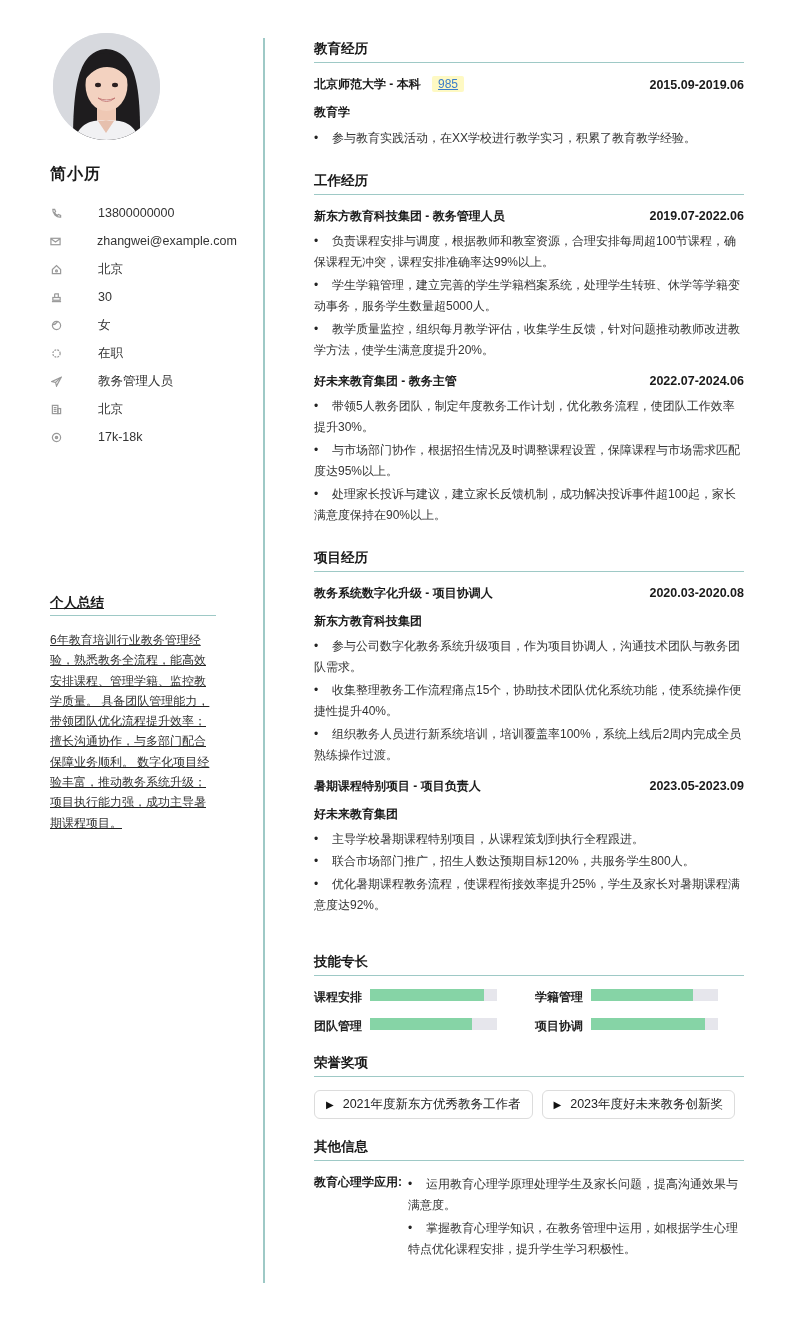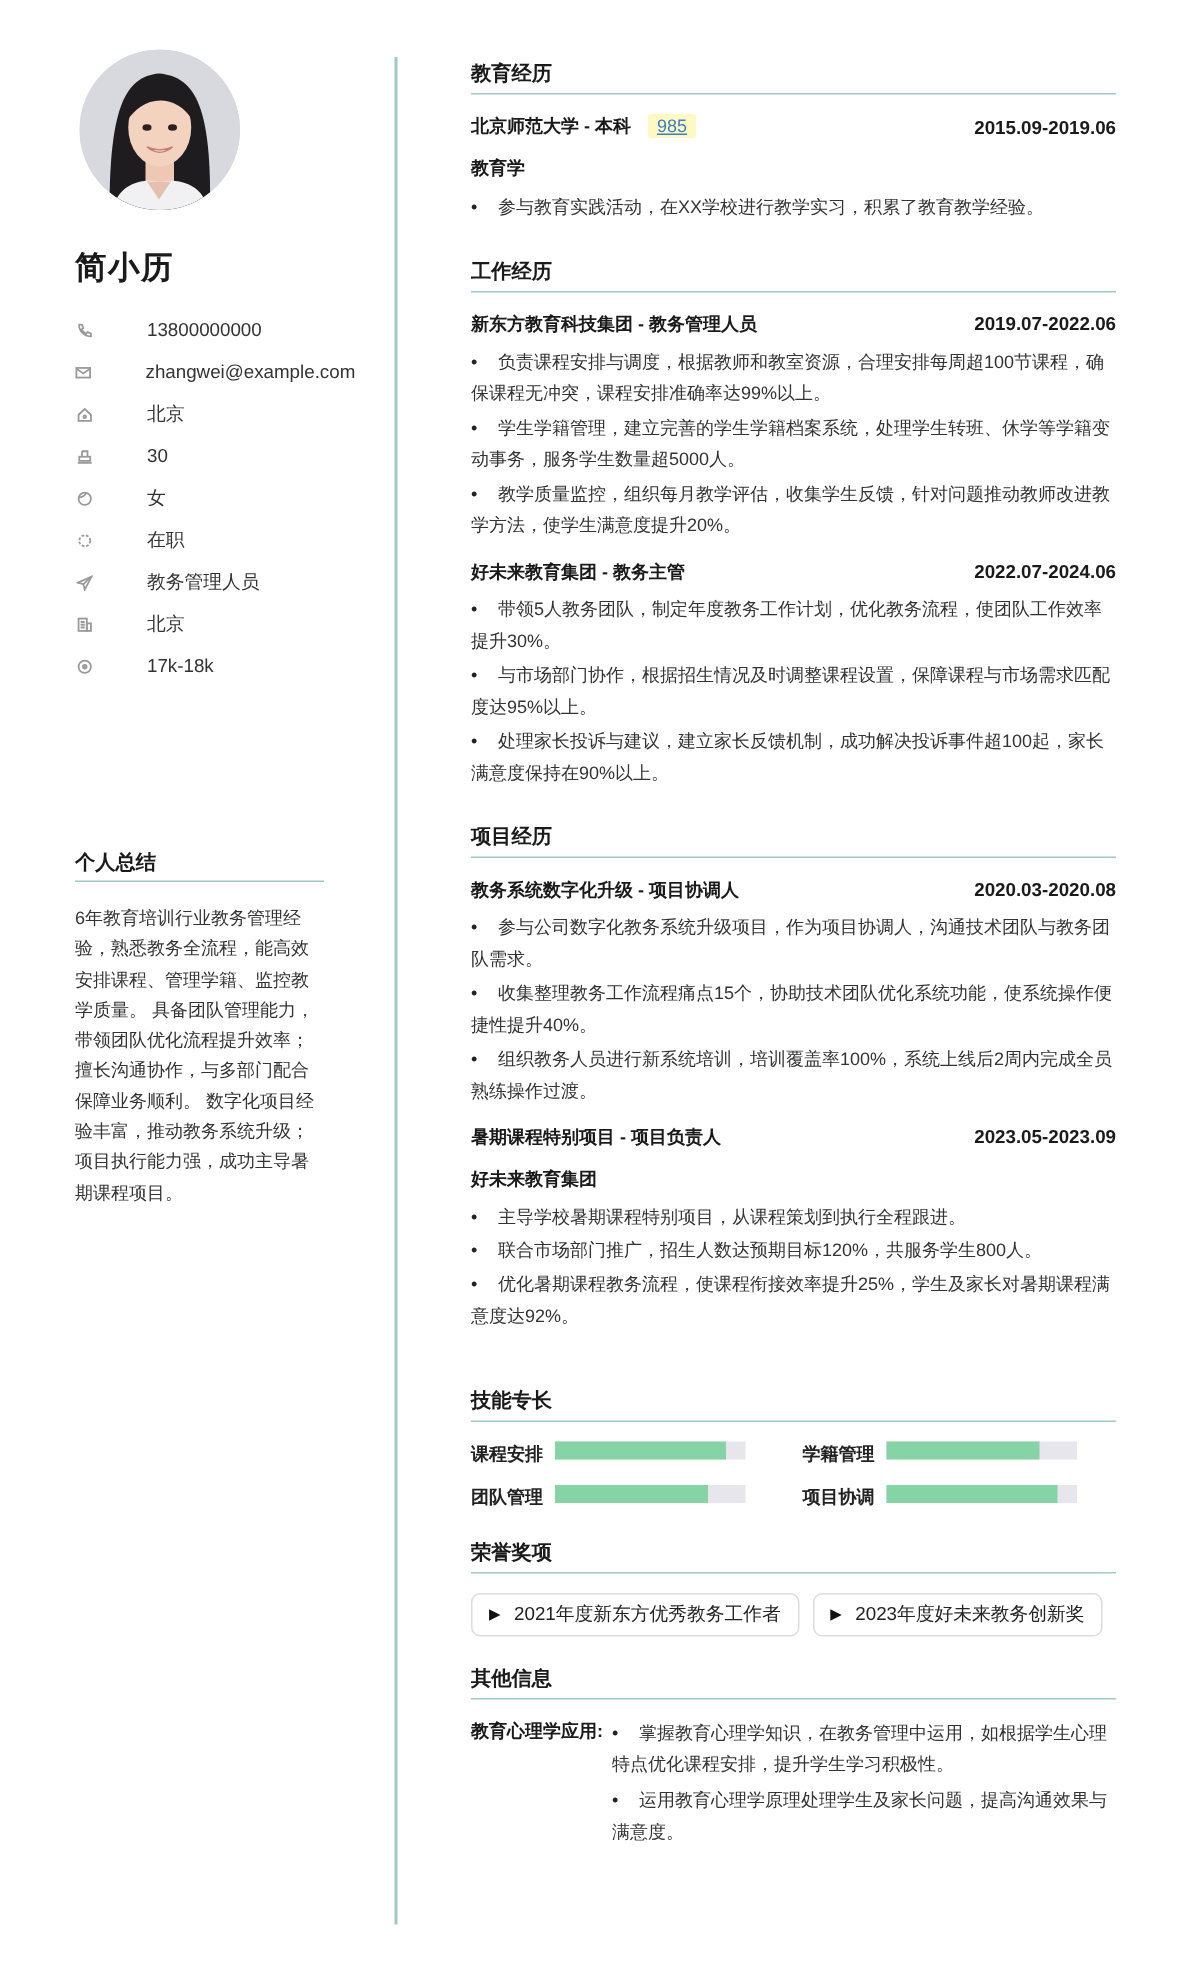--- a/index.html
+++ b/index.html
@@ -1,27 +1,27 @@
 <!DOCTYPE html>
 <html><head>
 <meta charset="utf-8">
 <style>
   * { box-sizing: border-box; margin: 0; padding: 0; }
   html, body { width: 794px; height: 1322px; background: #ffffff; }
   body { font-family: "Liberation Sans", "DejaVu Sans", sans-serif; color: #222; position: relative; overflow: hidden; }
 
   .left { position: absolute; left: 50px; top: 33px; width: 170px; }
   .avatar { width: 107px; height: 107px; border-radius: 50%; margin-left: 3px; overflow: hidden; background: #d9dbe0; position: relative; }
-  .name { margin-top: 24px; font-size: 21px; font-weight: bold; color: #1a1a1a; letter-spacing: 1px; }
+  .name { margin-top: 24px; font-size: 16px; font-weight: bold; color: #1a1a1a; letter-spacing: 1px; }
   .contacts { margin-top: 14px; list-style: none; }
   .contacts li { display: flex; align-items: center; height: 28px; font-size: 12.5px; color: #333; gap: 28px; }
   .contacts .ico { width: 12px; height: 12px; margin-right: 8px; display: inline-flex; align-items: center; justify-content: center; }
   .contacts .ico svg { width: 11px; height: 11px; stroke: #999; fill: none; stroke-width: 1.3; }
 
-  .summary { position: absolute; left: 50px; top: 566px; width: 166px; }
+  .summary { position: absolute; left: 50px; top: 594px; width: 166px; text-decoration: underline; }
   .sec-title-left { font-size: 13.5px; font-weight: bold; color: #1a1a1a; padding-bottom: 3px; border-bottom: 1px solid #9ec9c6; }
   .summary-text { margin-top: 14px; font-size: 12px; line-height: 20.3px; color: #333; width: 164px; }
 
   .vline { position: absolute; left: 263px; top: 38px; width: 2px; height: 1245px; background: #9ec9c6; }
 
   .right { position: absolute; left: 314px; top: 40px; width: 430px; }
   .section { margin-bottom: 0; }
   .sec-title { font-size: 13.5px; font-weight: bold; color: #1a1a1a; padding-bottom: 4px; border-bottom: 1px solid #9ec9c6; }
   .item-head { display: flex; justify-content: space-between; align-items: center; font-size: 12px; font-weight: bold; color: #1a1a1a; }
   .item-head .date { font-size: 12.5px; }
@@ -191,20 +191,21 @@
       <li>处理家长投诉与建议，建立家长反馈机制，成功解决投诉事件超100起，家长满意度保持在90%以上。</li>
     </ul>
   </div>
 
   <div class="section" style="margin-top:22px;">
     <div class="sec-title">项目经历</div>
     <div class="item-head" style="margin-top:13px;">
       <span>教务系统数字化升级 - 项目协调人</span>
       <span class="date">2020.03-2020.08</span>
     </div>
+    <div class="sub">新东方教育科技集团</div>
     <ul class="bullets" style="margin-top:6px;">
       <li>参与公司数字化教务系统升级项目，作为项目协调人，沟通技术团队与教务团队需求。</li>
       <li>收集整理教务工作流程痛点15个，协助技术团队优化系统功能，使系统操作便捷性提升40%。</li>
       <li>组织教务人员进行新系统培训，培训覆盖率100%，系统上线后2周内完成全员熟练操作过渡。</li>
     </ul>
     <div class="item-head" style="margin-top:11px;">
       <span>暑期课程特别项目 - 项目负责人</span>
       <span class="date">2023.05-2023.09</span>
     </div>
     <div class="sub">好未来教育集团</div>
@@ -257,18 +258,18 @@
         <span>2023年度好未来教务创新奖</span>
       </div>
     </div>
   </div>
 
   <div class="section" style="margin-top:19px;">
     <div class="sec-title">其他信息</div>
     <div class="other">
       <span class="olbl">教育心理学应用:</span>
       <ul class="bullets">
+        <li style="margin-top:2px;">运用教育心理学原理处理学生及家长问题，提高沟通效果与满意度。</li>
         <li>掌握教育心理学知识，在教务管理中运用，如根据学生心理特点优化课程安排，提升学生学习积极性。</li>
-        <li style="margin-top:2px;">运用教育心理学原理处理学生及家长问题，提高沟通效果与满意度。</li>
       </ul>
     </div>
   </div>
 </div>
 
 </body></html>

